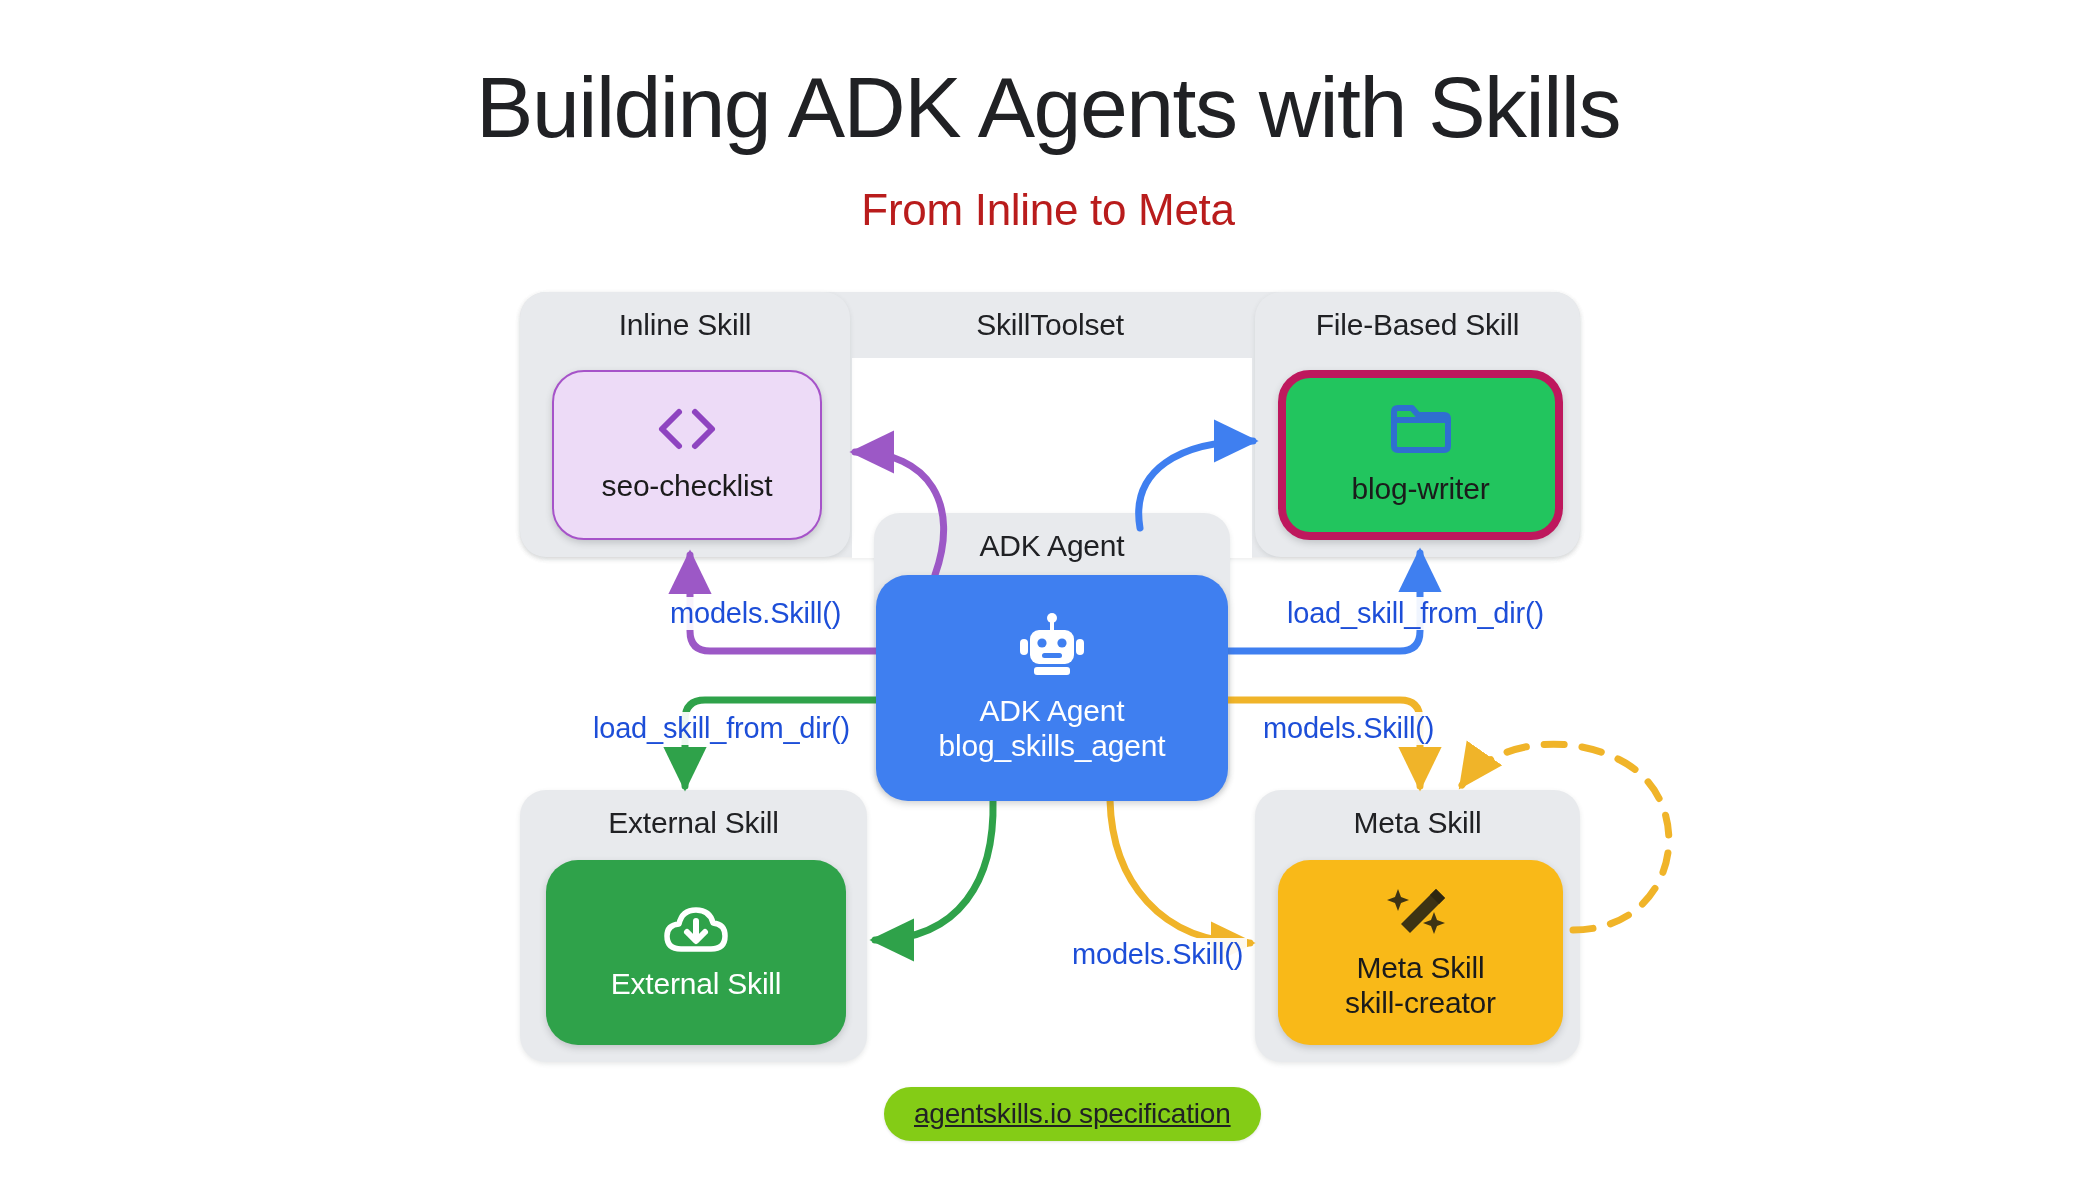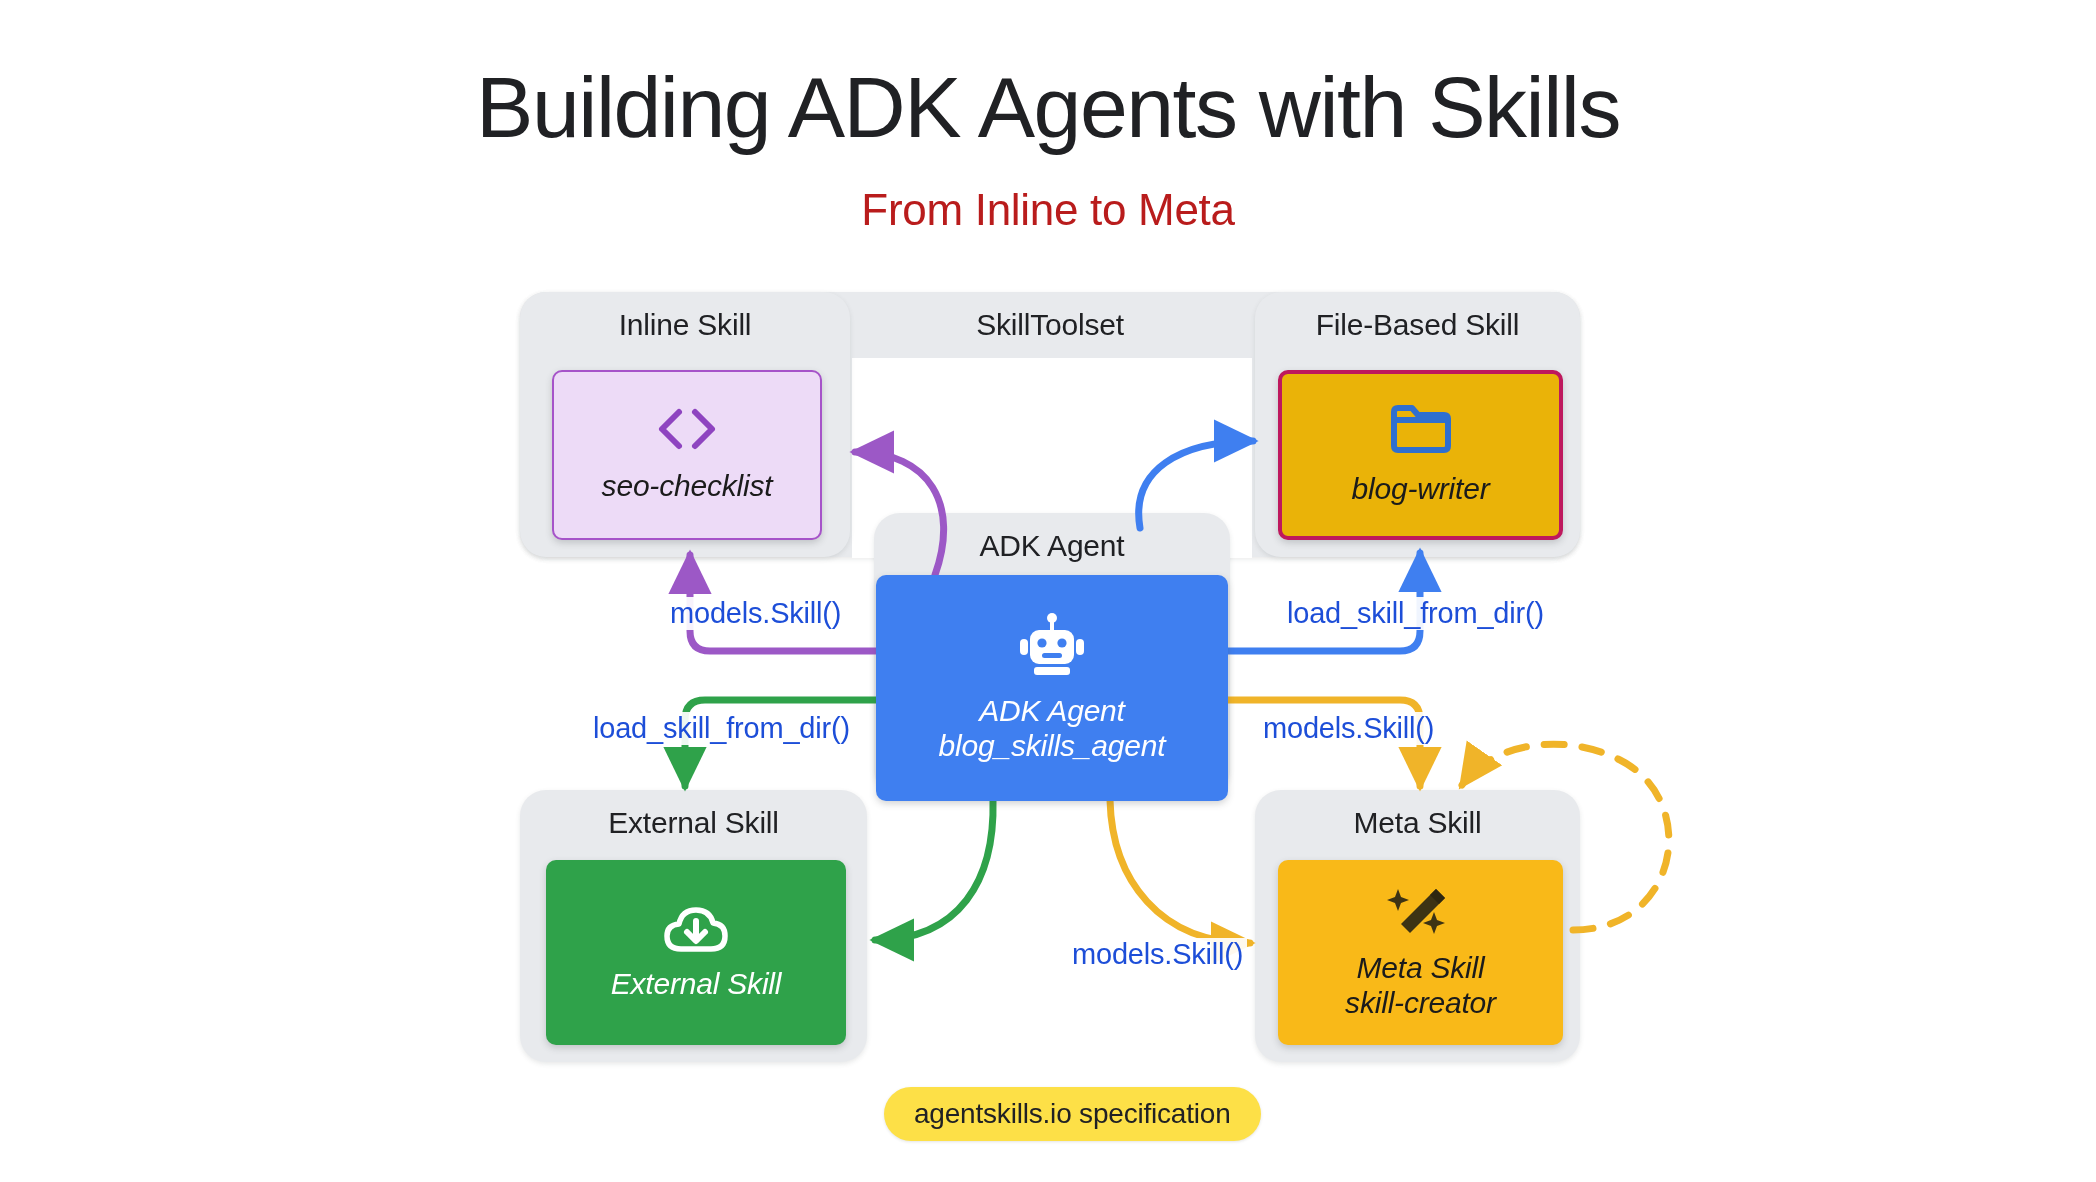--- a/index.html
+++ b/index.html
@@ -28,37 +28,36 @@
     position:absolute;background:#e8eaed;border-radius:26px;
     box-shadow:0 2px 5px rgba(60,64,67,.12);
   }
   .group-label{
     position:absolute;left:0;top:16px;width:100%;text-align:center;
     font-size:30px;color:#202124;font-weight:400;letter-spacing:-0.2px;
   }
 
   
   .node{
-    position:absolute;border-radius:10px;
+    position:absolute;border-radius:32px;
     display:flex;flex-direction:column;align-items:center;justify-content:center;
     box-shadow:0 3px 7px rgba(60,64,67,.22);
     box-sizing:border-box;
-    font-style:italic;
   }
   .node .icon{display:flex;align-items:center;justify-content:center;}
   .node .ntext{
     text-align:center;line-height:1.16;font-size:30px;letter-spacing:-0.2px;
     white-space:nowrap;
   }
   .node .ntext .l2{display:block;}
 
   #node-inline{background:#eddbf7;border:2px solid #a653c9;}
   #node-inline .ntext{color:#1b1b1b;}
 
-  #node-file{background:#eab308;border:4px solid #be185d;}
+  #node-file{background:#22c55e;border:8px solid #be185d;}
   #node-file .ntext{color:#1b1b1b;}
 
   #node-agent{background:#3f7ff0;border:none;}
   #node-agent .ntext{color:#ffffff;}
 
   #node-external{background:#2fa24a;border:none;}
   #node-external .ntext{color:#ffffff;}
 
   #node-meta{background:#f9b918;border:none;}
   #node-meta .ntext{color:#1b1b1b;}
@@ -66,23 +65,24 @@
   
   .edge-label{
     position:absolute;font-size:29px;color:#1d4ed8;letter-spacing:-0.2px;
     white-space:nowrap;background:rgba(255,255,255,.92);padding:0 4px;
   }
   .edge-label.two-line{white-space:normal;line-height:1.22;}
 
   
   #footer-pill{
     position:absolute;left:884px;top:1087px;
-    background:#fde047;border-radius:30px;
+    background:#84cc16;border-radius:30px;
     padding:11px 30px;font-size:28px;color:#202124;letter-spacing:-0.2px;
     box-shadow:0 1px 3px rgba(60,64,67,.14);
+    text-decoration:underline;
   }
 
   svg.edges{position:absolute;left:0;top:0;width:2096px;height:1182px;pointer-events:none;}
   .notch{position:absolute;background:#ffffff;}
 </style>
 </head>
 <body>
 
 <div class="stage">
 

